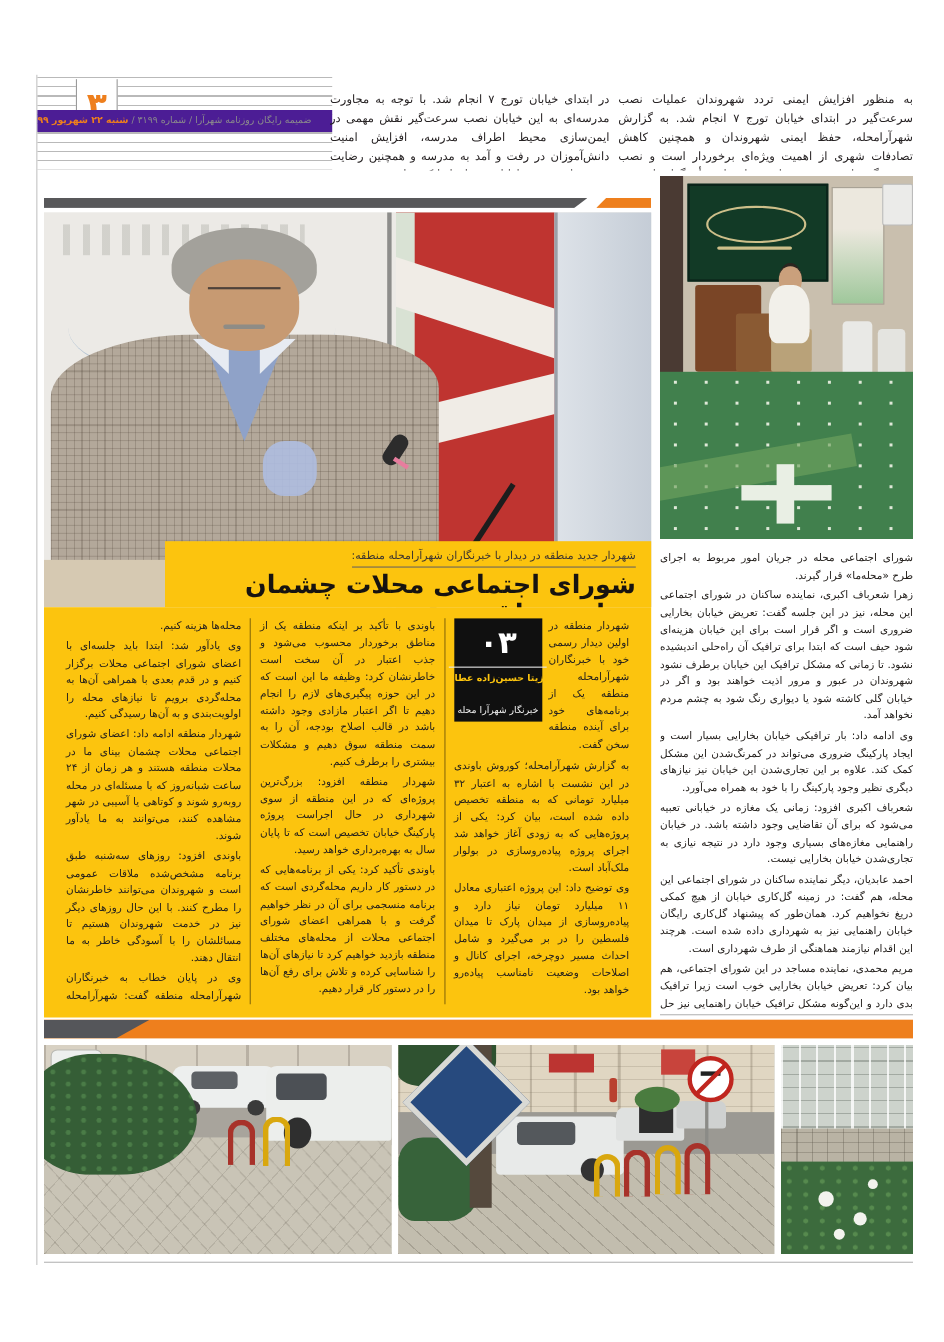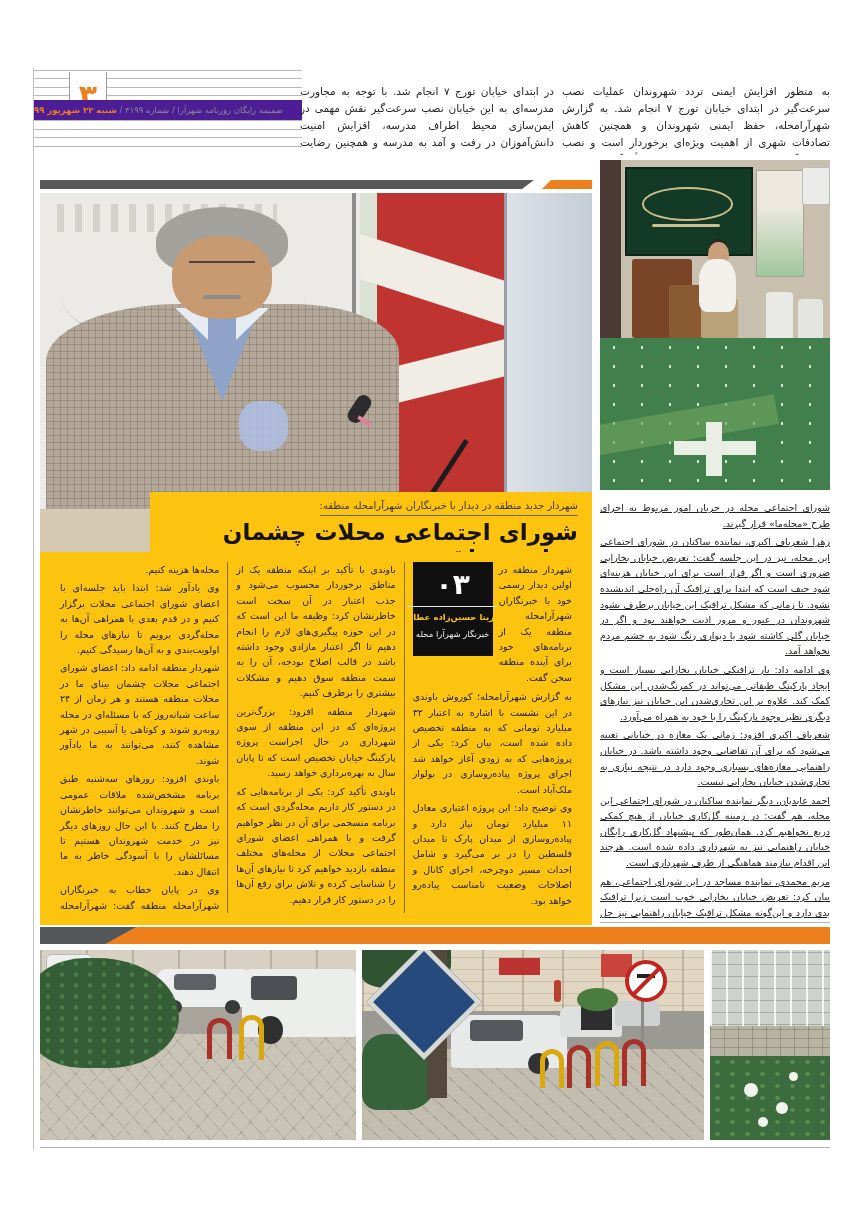--- a/index.html
+++ b/index.html
@@ -84,25 +84,25 @@
   .ycol{flex:1;overflow:hidden;text-align:justify;font-size:9.5px;line-height:15.4px;color:#24201d;padding:0 8px;}
   .ycol + .ycol{border-right:1px solid rgba(45,35,5,.55);}
   .ycol p{margin:0 0 3px 0;}
   #intro-row{display:flex;margin-bottom:4px;}
   #intro-text{flex:1;padding-left:6px;}
   #reporter-box{width:80px;height:94px;background:#101010;color:#fff;flex:0 0 auto;
     display:flex;flex-direction:column;align-items:center;justify-content:flex-start;padding:6px 4px;box-sizing:border-box;}
   #reporter-number{font-size:28px;font-weight:bold;line-height:34px;}
   #reporter-name{font-size:8.5px;font-weight:bold;color:#fcc40e;border-top:1px solid #e8e8e8;
     padding-top:3px;margin-top:4px;white-space:nowrap;}
-  #reporter-role{font-size:8.5px;color:#f2f2f2;margin-top:2px;white-space:nowrap;}
+  #reporter-role{font-size:8.5px;color:#f2f2f2;margin-top:14px;white-space:nowrap;}
   
   #side-column{left:600px;top:500px;width:230px;height:418px;overflow:hidden;direction:rtl;
     text-align:justify;font-size:9.5px;line-height:15.6px;color:#24201d;}
-  #side-column p{margin:0 0 3px 0;text-decoration:underline;}
+  #side-column p{margin:0 0 3px 0;}
   #side-rule{left:600px;top:922px;width:230px;height:1px;background:#b5b5b5;}
   
   #bottom-bar{left:40px;top:927px;width:790px;height:17px;background:#ee7f1d;}
   #bottom-bar-trapezoid{left:40px;top:927px;width:96px;height:17px;background:#55565a;
     clip-path:polygon(0 0,100% 0,68% 100%,0 100%);}
   .photo{top:950px;height:190px;overflow:hidden;background:#c6c1b2;}
   #photo-1{left:40px;width:316px;}
   #photo-2{left:362px;width:342px;}
   #photo-3{left:710px;width:120px;}
   #bottom-rule{left:40px;top:1147px;width:790px;height:1px;background:#b5b5b5;}
@@ -273,21 +273,21 @@
       <p>وی یادآور شد: ابتدا باید جلسه‌ای با اعضای شورای اجتماعی محلات برگزار کنیم و در قدم بعدی با همراهی آن‌ها به محله‌گردی برویم تا نیازهای محله را اولویت‌بندی و به آن‌ها رسیدگی کنیم.</p>
       <p>شهردار منطقه ادامه داد: اعضای شورای اجتماعی محلات چشمان بینای ما در محلات منطقه هستند و هر زمان از ۲۴ ساعت شبانه‌روز که با مسئله‌ای در محله روبه‌رو شوند و کوتاهی یا آسیبی در شهر مشاهده کنند، می‌توانند به ما یادآور شوند.</p>
       <p>باوندی افزود: روزهای سه‌شنبه طبق برنامه مشخص‌شده ملاقات عمومی است و شهروندان می‌توانند خاطرنشان را مطرح کنند. با این حال روزهای دیگر نیز در خدمت شهروندان هستیم تا مسائلشان را با آسودگی خاطر به ما انتقال دهند.</p>
       <p><span>وی در پایان خطاب به خبرنگاران شهرآرامحله منطقه گفت: شهرآرامحله باید نخستین رسانه‌ای باشد که از چند و چون اخبار منطقه مطلع می‌شود و سایر رسانه‌ها در مراحل بعدی قرار می‌گیرند. ضمن اینکه هرگاه خبرنگاران این مجموعه مشکلی در منطقه مشاهده کنند که از چشم مسئولان منطقه دور مانده است می‌توانند آن را اعلام کنند و تمام معاونان شامل ستادی و اجرایی تعامل لازم را با ایشان خواهند داشت.</span></p>
     </div>
   </div>
 
   <div class="abs" id="side-column">
     <p>شورای اجتماعی محله در جریان امور مربوط به اجرای طرح «محله‌ما» قرار گیرند.</p>
     <p>زهرا شعرباف اکبری، نماینده ساکنان در شورای اجتماعی این محله، نیز در این جلسه گفت: تعریض خیابان بخارایی ضروری است و اگر قرار است برای این خیابان هزینه‌ای شود حیف است که ابتدا برای ترافیک آن راه‌حلی اندیشیده نشود. تا زمانی که مشکل ترافیک این خیابان برطرف نشود شهروندان در عبور و مرور اذیت خواهند بود و اگر در خیابان گلی کاشته شود یا دیواری رنگ شود به چشم مردم نخواهد آمد.</p>
-    <p>وی ادامه داد: بار ترافیکی خیابان بخارایی بسیار است و ایجاد پارکینگ طبقاتی می‌تواند در کمرنگ‌شدن این مشکل کمک کند. علاوه بر این تجاری‌شدن این خیابان نیز نیازهای دیگری نظیر وجود پارکینگ را با خود به همراه می‌آورد.</p>
+    <p>وی ادامه داد: بار ترافیکی خیابان بخارایی بسیار است و ایجاد پارکینگ ضروری می‌تواند در کمرنگ‌شدن این مشکل کمک کند. علاوه بر این تجاری‌شدن این خیابان نیز نیازهای دیگری نظیر وجود پارکینگ را با خود به همراه می‌آورد.</p>
     <p>شعرباف اکبری افزود: زمانی یک مغازه در خیابانی تعبیه می‌شود که برای آن تقاضایی وجود داشته باشد. در خیابان راهنمایی مغازه‌های بسیاری وجود دارد در نتیجه نیازی به تجاری‌شدن خیابان بخارایی نیست.</p>
     <p>احمد عابدیان، دیگر نماینده ساکنان در شورای اجتماعی این محله، هم گفت: در زمینه گل‌کاری خیابان از هیچ کمکی دریغ نخواهیم کرد. همان‌طور که پیشنهاد گل‌کاری رایگان خیابان راهنمایی نیز به شهرداری داده شده است. هرچند این اقدام نیازمند هماهنگی از طرف شهرداری است.</p>
     <p><span>مریم محمدی، نماینده مساجد در این شورای اجتماعی، هم بیان کرد: تعریض خیابان بخارایی خوب است زیرا ترافیک بدی دارد و این‌گونه مشکل ترافیک خیابان راهنمایی نیز حل خواهد شد.</span></p>
   </div>
   <div class="abs" id="side-rule"></div>
 
   <div class="abs" id="bottom-bar"></div>
   <div class="abs" id="bottom-bar-trapezoid"></div>
 
   <div class="abs photo" id="photo-1">

